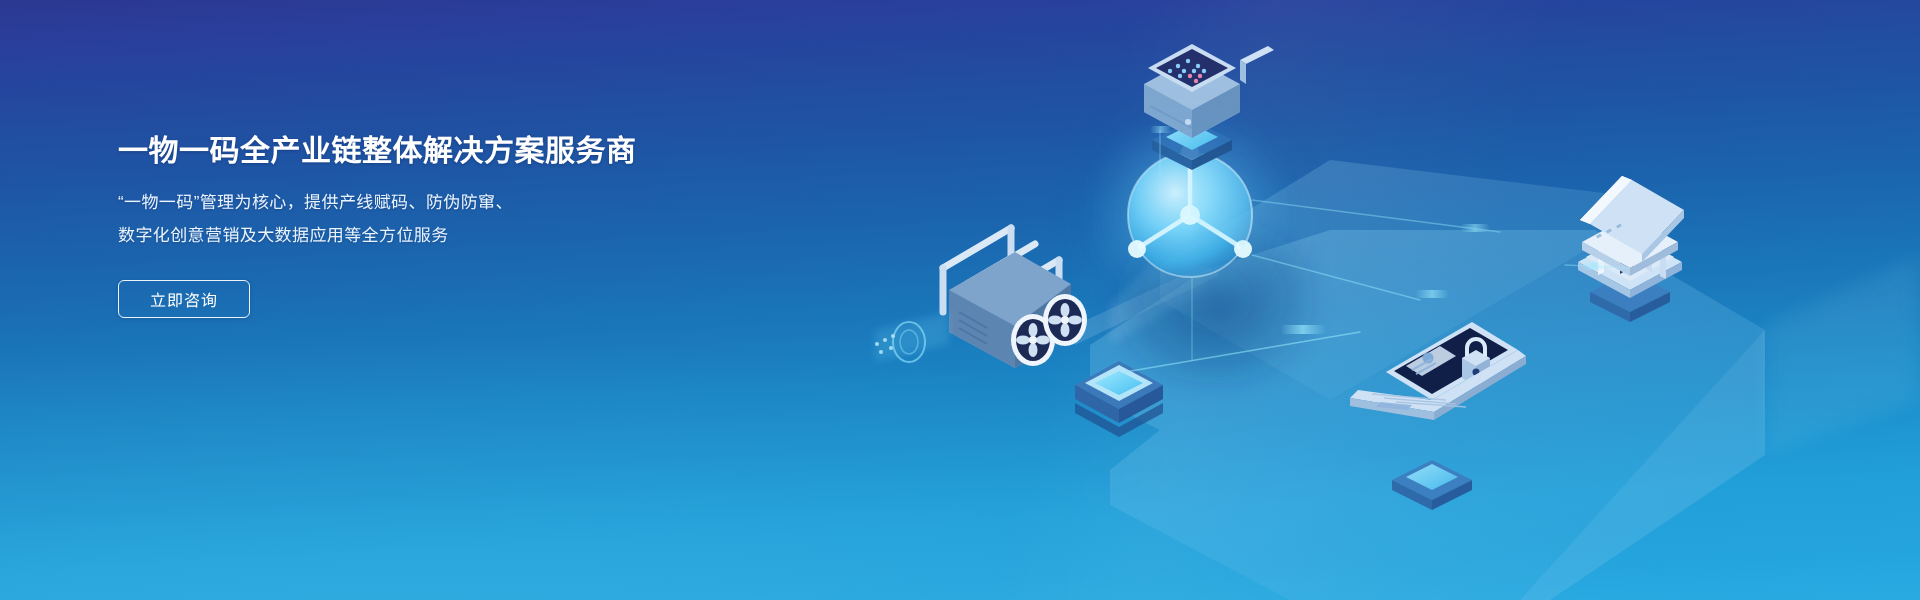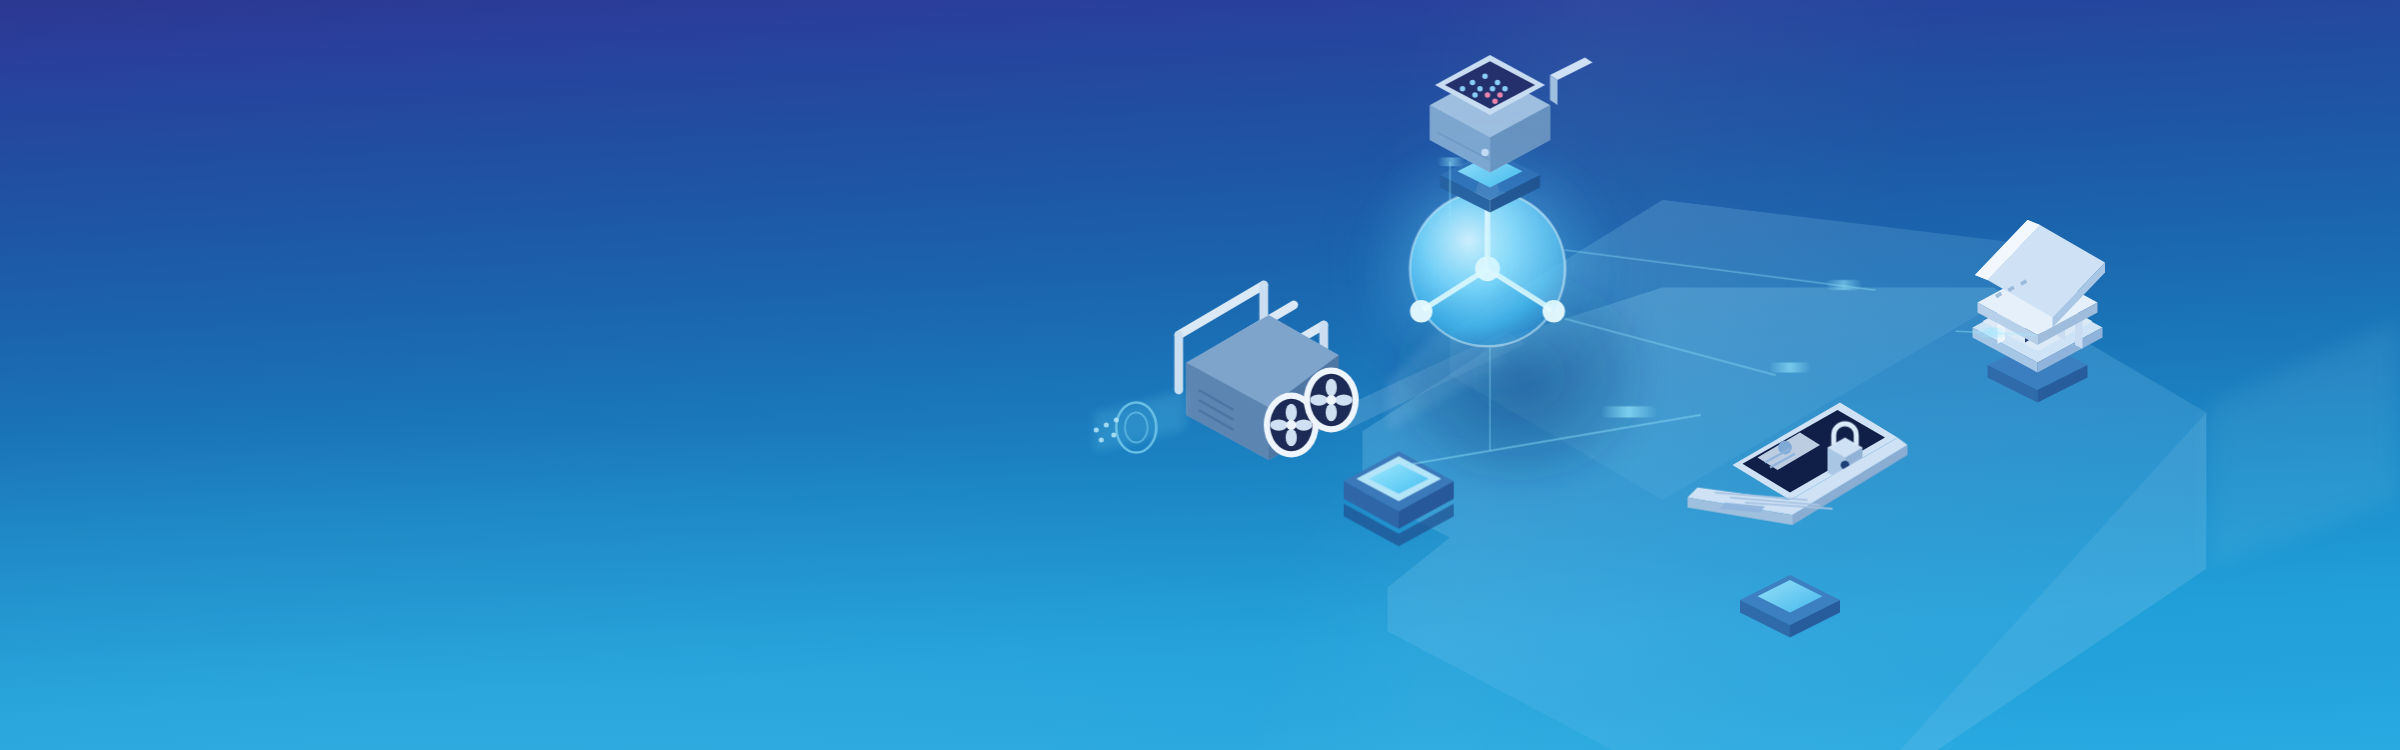--- a/index.html
+++ b/index.html
@@ -356,13 +356,21 @@
         <rect x="555" y="290" width="34" height="8" rx="4" fill="url(#beamG)" opacity=".8"></rect>
         <rect x="600" y="224" width="30" height="8" rx="4" fill="url(#beamG)" opacity=".7"></rect>
         <rect x="290" y="126" width="22" height="7" rx="3.5" fill="url(#beamG)" opacity=".7"></rect>
         <rect x="720" y="262" width="26" height="8" rx="4" fill="url(#beamG)" opacity=".7"></rect>
       </g>
 
       <circle cx="330" cy="215" r="130" fill="url(#haloG)" opacity=".35" filter="url(#blurLg)"></circle>
     </svg>
   </div>
 
+  <div class="copy">
+    <h1 class="headline">一物一码全产业链整体解决方案服务商</h1>
+    <p class="sub">
+      <span class="sub-line">“一物一码”管理为核心，提供产线赋码、防伪防窜、</span>
+      <span class="sub-line">数字化创意营销及大数据应用等全方位服务</span>
+    </p>
+    <button class="cta">立即咨询</button>
+  </div>
 </div>
 
 </body></html>

